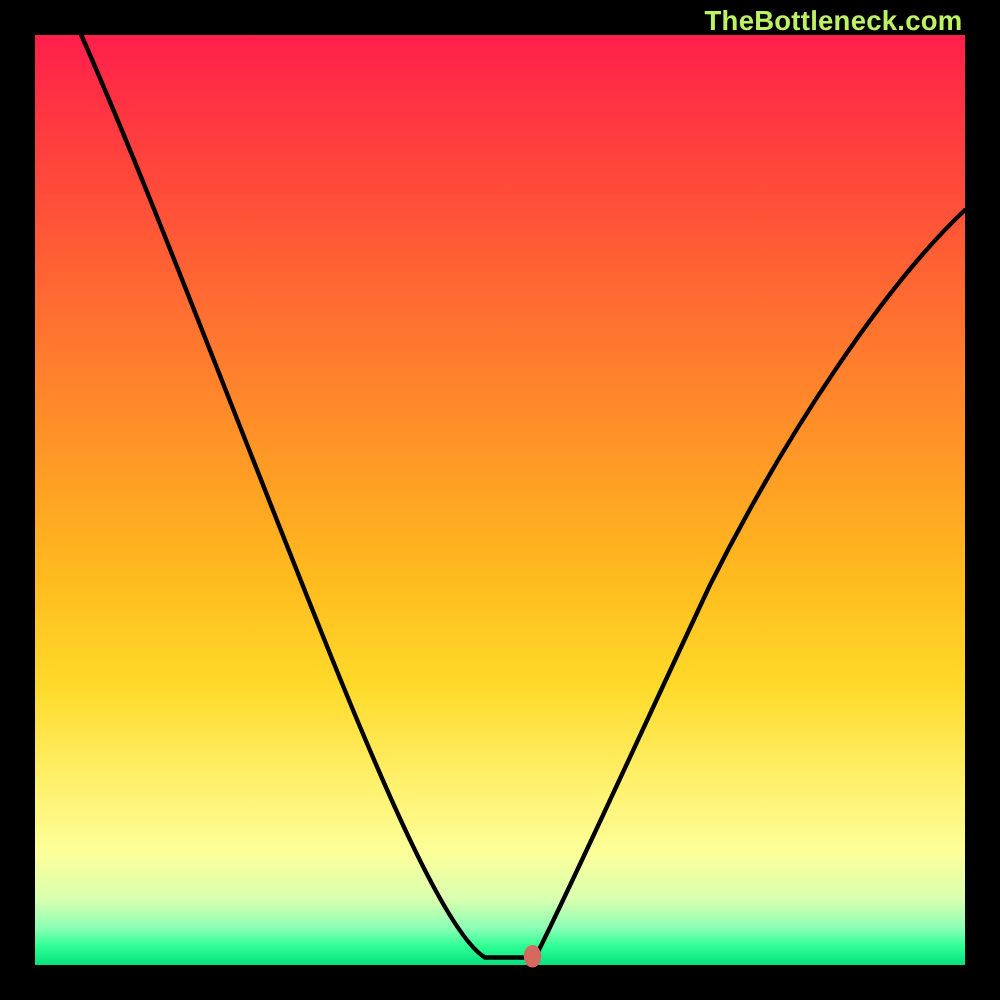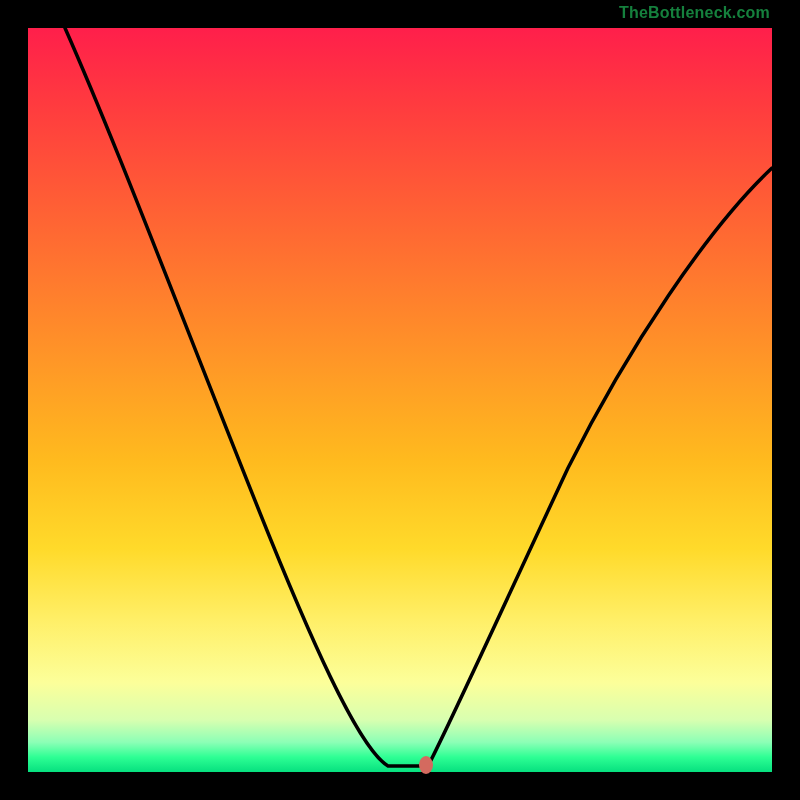--- a/index.html
+++ b/index.html
@@ -39,23 +39,23 @@
       #8cffb6 96%,
       #2eff94 98%,
       #06e07f 100%
     );
   }
   .watermark {
     position: absolute;
     top: 4px;
     right: 30px;
     font-family: Arial, Helvetica, sans-serif;
-    font-size: 16px;
+    font-size: 22px;
     font-weight: bold;
-    color: #15803d;
+    color: #bef264;
     letter-spacing: 0.2px;
   }
   svg.curve {
     position: absolute;
     top: 28px;
     left: 28px;
     width: 744px;
     height: 744px;
     overflow: visible;
   }

